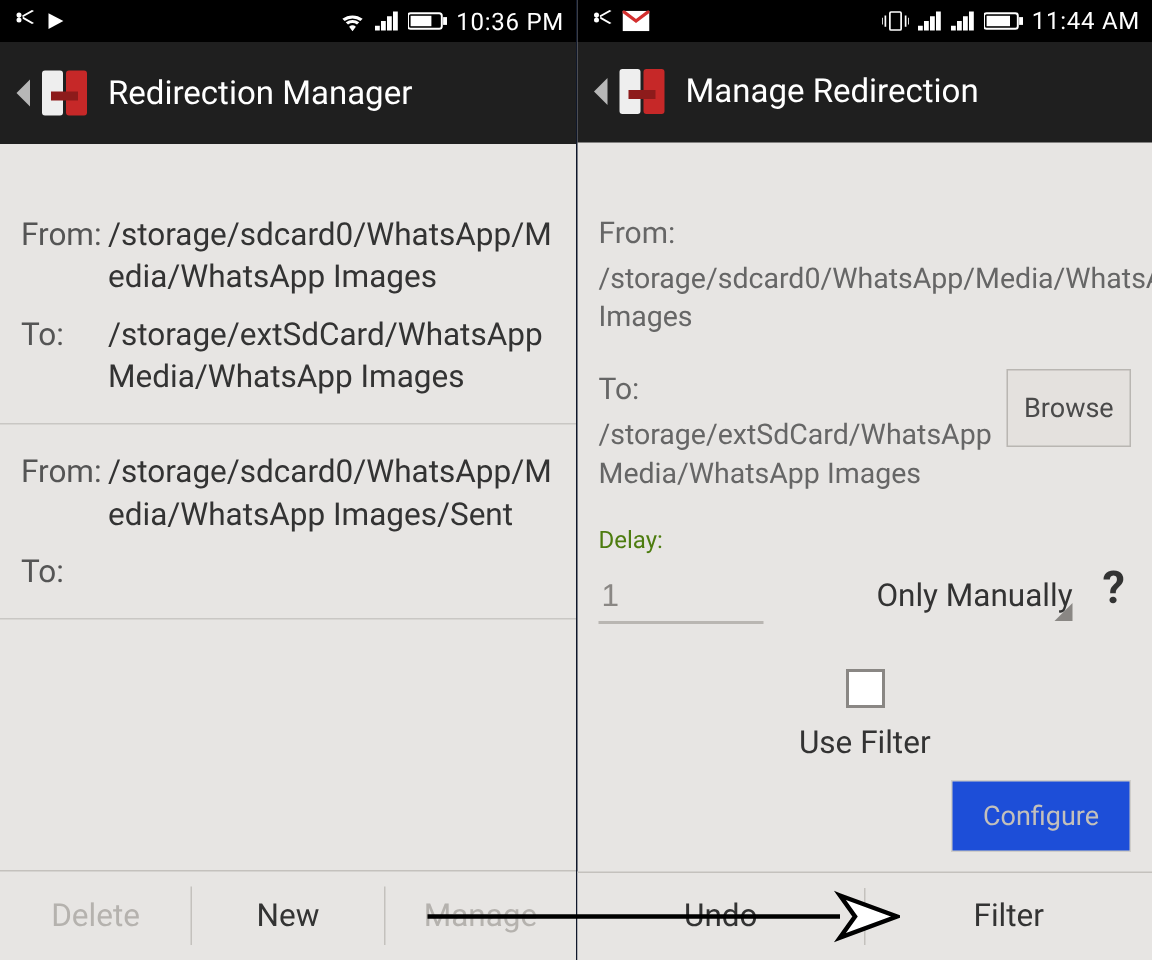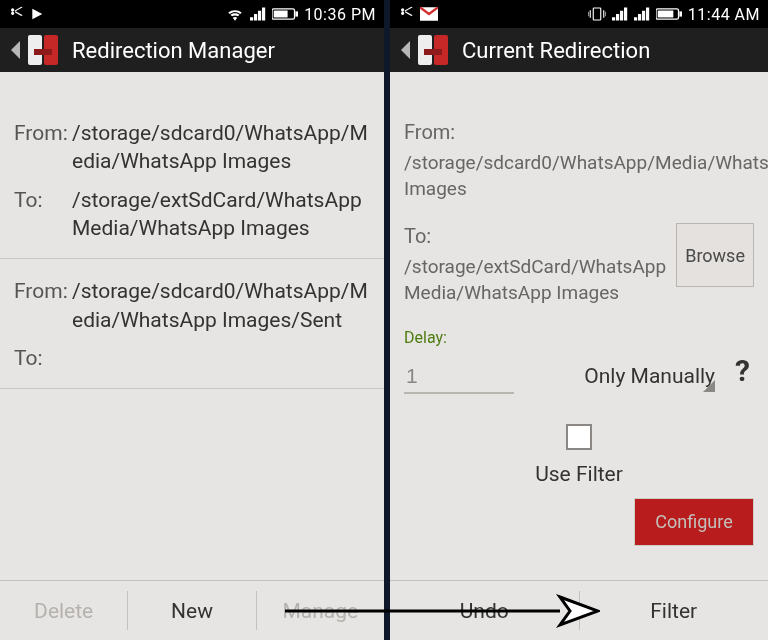--- a/index.html
+++ b/index.html
@@ -1,29 +1,29 @@
 <!DOCTYPE html>
 <html><head>
 <meta charset="utf-8">
 <style>
   * { box-sizing: border-box; margin: 0; padding: 0; }
   html, body { width: 768px; height: 640px; overflow: hidden; font-family: Roboto, "Helvetica Neue", Arial, sans-serif; background:#fff; }
   .wrap { display:flex; width:768px; height:640px; }
   .screen { width:384px; height:640px; display:flex; flex-direction:column; background:#e7e5e3; position:relative; }
-  .screen + .screen { border-left:6px solid #0f172a; }
+  .screen + .screen { border-left:1px solid #0f172a; }
 
   
   .status { height:28px; background:#000; color:#fff; display:flex; align-items:center; padding:0 8px; font-size:15px; }
   .status .left { display:flex; gap:6px; align-items:center; }
   .status .right { margin-left:auto; display:flex; gap:6px; align-items:center; }
   .status svg { display:block; }
   .status .clock { font-size:16px; letter-spacing:.5px; }
 
   
-  .appbar { height:44px; background:#1f1f1f; color:#fff; display:flex; align-items:center; padding:0 8px; font-size:22px; font-weight:400; }
+  .appbar { height:68px; background:#1f1f1f; color:#fff; display:flex; align-items:center; padding:0 8px; font-size:22px; font-weight:400; }
   .appbar .back { width:14px; height:54px; display:flex; align-items:center; justify-content:center; opacity:.8; margin-right:2px; }
   .appbar .appicon { width:38px; height:38px; margin-right:10px; display:flex; align-items:center; justify-content:center; }
 
   
   .body { flex:1 1 auto; overflow:hidden; position:relative;margin-top:29px; }
   .body-inner { padding:0; }
 
   
   .entry { padding:18px 14px 16px 14px; border-bottom:1px solid #c9c7c4; }
   .row { display:flex; font-size:21px; color:#333; line-height:1.35; }
@@ -35,31 +35,31 @@
   .bottombar { height:60px; display:flex; align-items:stretch; border-top:1px solid #c4c1bd; background:#e7e5e3;justify-content:flex-end; }
   .bottombar .btn { flex:1; display:flex; align-items:center; justify-content:center; font-size:21px; color:#333; position:relative; }
   .bottombar .btn.disabled { color:#b5b2ae; }
   .bottombar .sep { width:1px; background:#c4c1bd; margin:10px 0; }
 
   
   .form { padding:18px 14px; position:relative; height:100%; }
   .fieldpair { display:flex; align-items:flex-start; gap:10px; margin-bottom:22px; }
   .fieldpair .text { flex:1; color:#666; font-size:19px; line-height:1.35; }
   .fieldpair .text .label { color:#666; font-size:20px; margin-bottom:4px; display:block; }
-  .browse { width:86px; height:64px; border:1px solid #b9b6b2; background:#e4e1de; display:flex; align-items:center; justify-content:center; color:#4a4a4a; font-size:18px; }
+  .browse { width:86px; height:52px; border:1px solid #b9b6b2; background:#e4e1de; display:flex; align-items:center; justify-content:center; color:#4a4a4a; font-size:18px; }
   .delayrow { display:flex; align-items:flex-end; gap:14px; margin-top:6px; }
   .delay-label { color:#4d7c0f; font-size:16px; width:100%; margin-bottom:2px; }
   .delay-input { width:110px; border:none; border-bottom:2px solid #b9b6b2; background:transparent; font-size:21px; color:#8a8784; padding:4px 2px; }
   .spinner { flex:1; position:relative; font-size:21px; color:#333; padding:4px 2px 6px 2px;text-align:right; }
   .spinner .tri { position:absolute; right:2px; bottom:2px; width:0; height:0; border-left:12px solid transparent; border-bottom:12px solid #8a8784; }
   .help { font-size:30px; font-weight:700; color:#333; padding:0 4px 6px 4px; }
   .filterrow { display:flex; align-items:center; gap:12px; margin-top:30px;flex-direction:column; }
   .chk { width:26px; height:26px; border:2px solid #8a8784; background:#fff; }
   .filterrow .lbl { font-size:21px; color:#333; }
-  .config { margin-left:auto; width:120px; height:48px; border:1px solid #cfcdc9; background:#b91c1c; color:#c3c0bb; display:flex; align-items:center; justify-content:center; font-size:18px; }
+  .config { margin-left:auto; width:120px; height:48px; border:1px solid #cfcdc9; background:#1d4ed8; color:#c3c0bb; display:flex; align-items:center; justify-content:center; font-size:18px; }
 
   
   .arrow { position:absolute; left:280px; top:591px; width:320px; height:40px; pointer-events:none; z-index:50; }
 </style>
 </head>
 <body>
 
 <div class="wrap">
 
   <div class="screen">
@@ -196,21 +196,21 @@
             <path d="M11 1 2 10l9 9"></path>
           </svg>
       </div>
       <div class="appicon">
         <svg width="38" height="38" viewBox="0 0 38 38">
             <rect x="4" y="4" width="14" height="30" rx="2" fill="#eee"></rect>
             <rect x="20" y="4" width="14" height="30" rx="2" fill="#c62828"></rect>
             <rect x="10" y="18" width="18" height="6" fill="#8d1b1b"></rect>
           </svg>
       </div>
-      <span>Current Redirection</span>
+      <span>Manage Redirection</span>
     </div>
 
     <div class="body">
       <div class="form">
         <div class="fieldpair">
           <div class="text">
             <span class="label">From:</span>
             <span>/storage/sdcard0/WhatsApp/Media/WhatsApp Images</span>
           </div>
 

